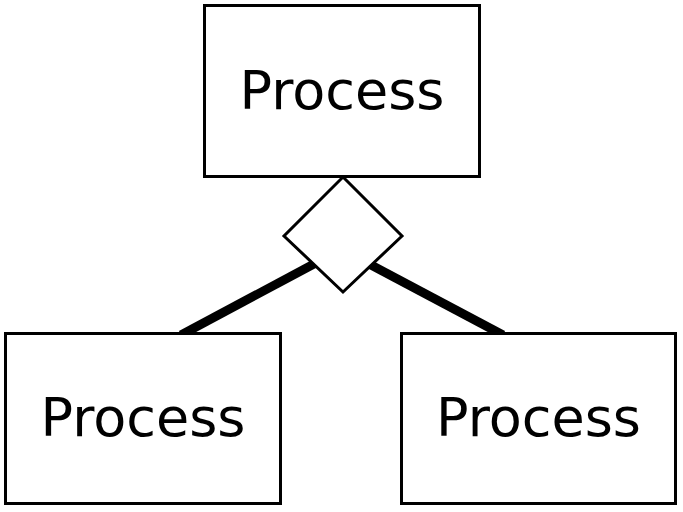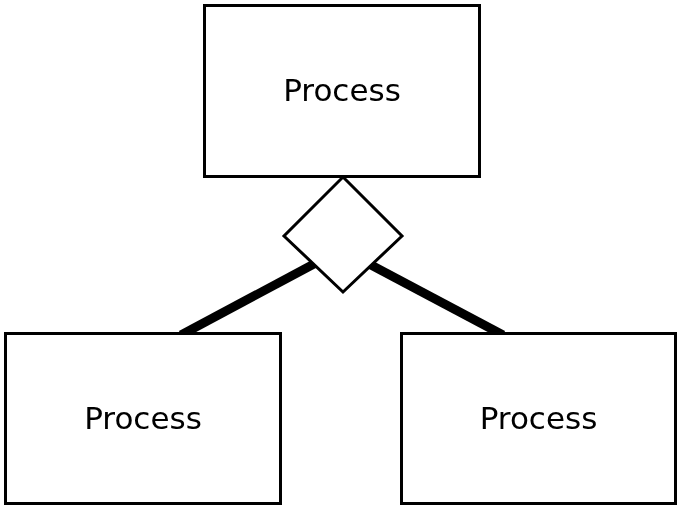--- a/index.html
+++ b/index.html
@@ -27,21 +27,21 @@
     position: absolute;
     box-sizing: border-box;
     border: 3px solid #000000;
     background: #ffffff;
     display: flex;
     align-items: center;
     justify-content: center;
     z-index: 2;
   }
   .node .label {
-    font-size: 31px;
+    font-size: 54px;
     line-height: 1.16;
     color: #000000;
     white-space: nowrap;
   }
   .node-top    { left: 203px; top: 4px;   width: 278px; height: 174px; }
   .node-left   { left: 4px;   top: 332px; width: 278px; height: 173px; }
   .node-right  { left: 400px; top: 332px; width: 277px; height: 173px; }
 </style>
 </head>
 <body>

